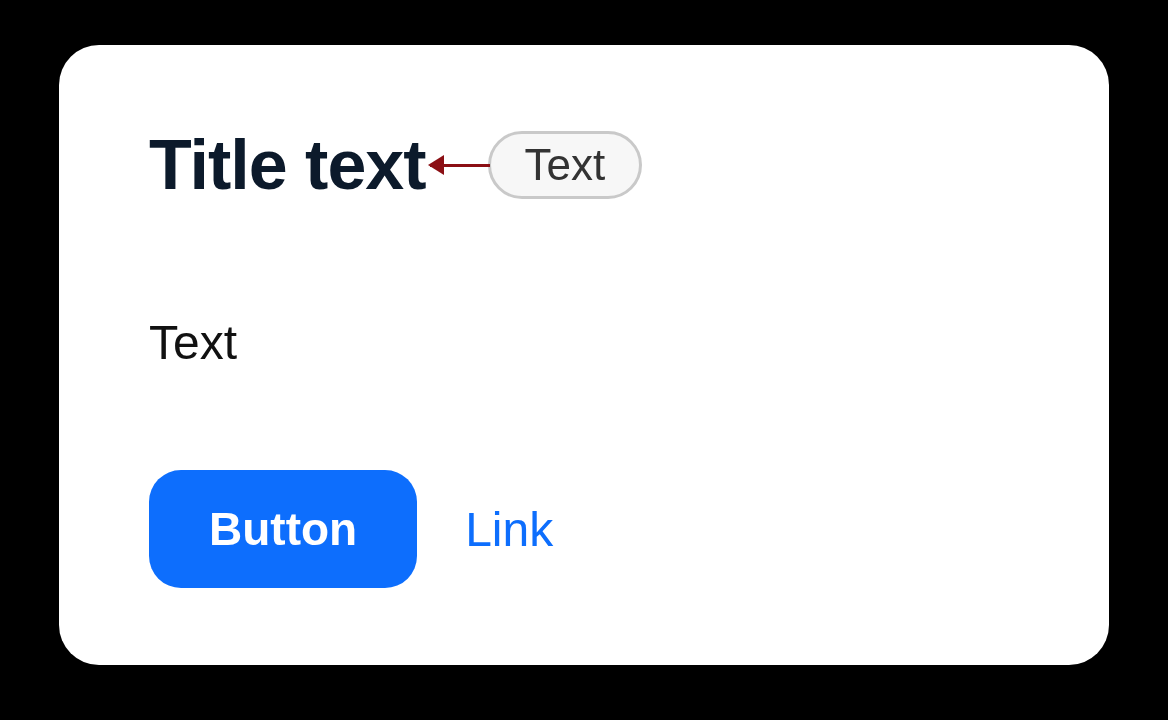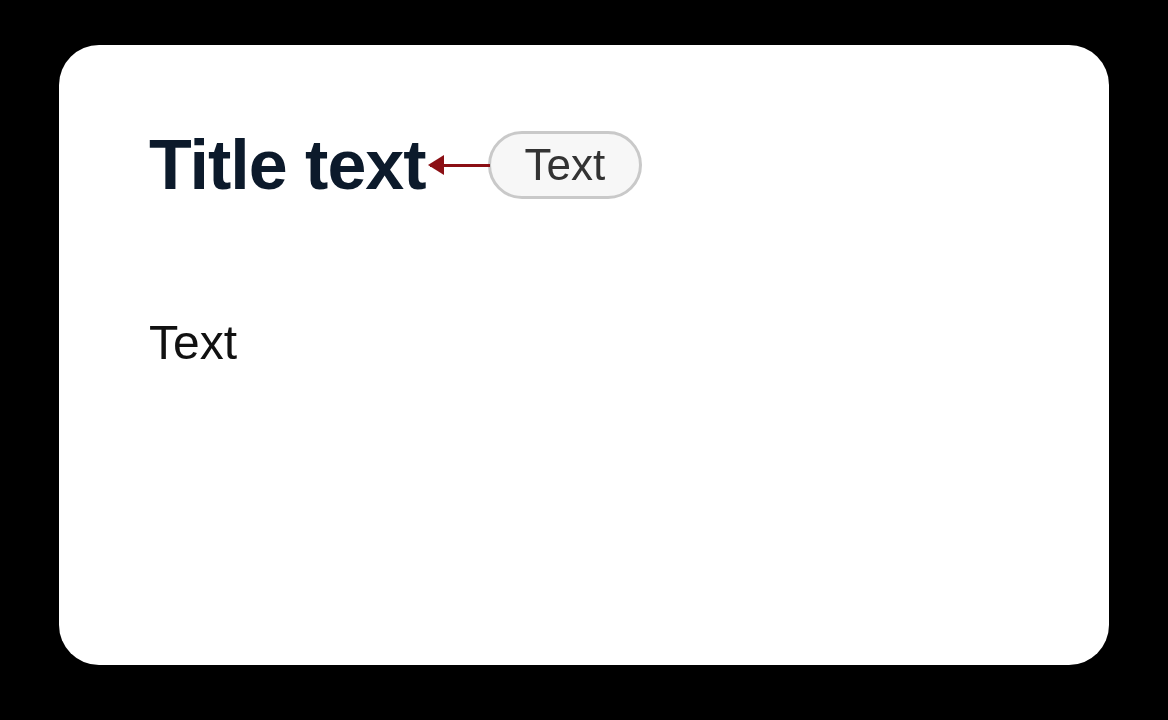--- a/index.html
+++ b/index.html
@@ -102,14 +102,18 @@
 <div class="card">
 
   <div class="title-row">
     <h1 class="title">Title text</h1>
     <div class="pointer"></div>
     <span class="pill">Text</span>
   </div>
 
   <p class="body-text">Text</p>
 
+  <div class="actions">
+    <button class="btn">Button</button>
+    <a class="link">Link</a>
+  </div>
 
 </div>
 
 </body></html>

